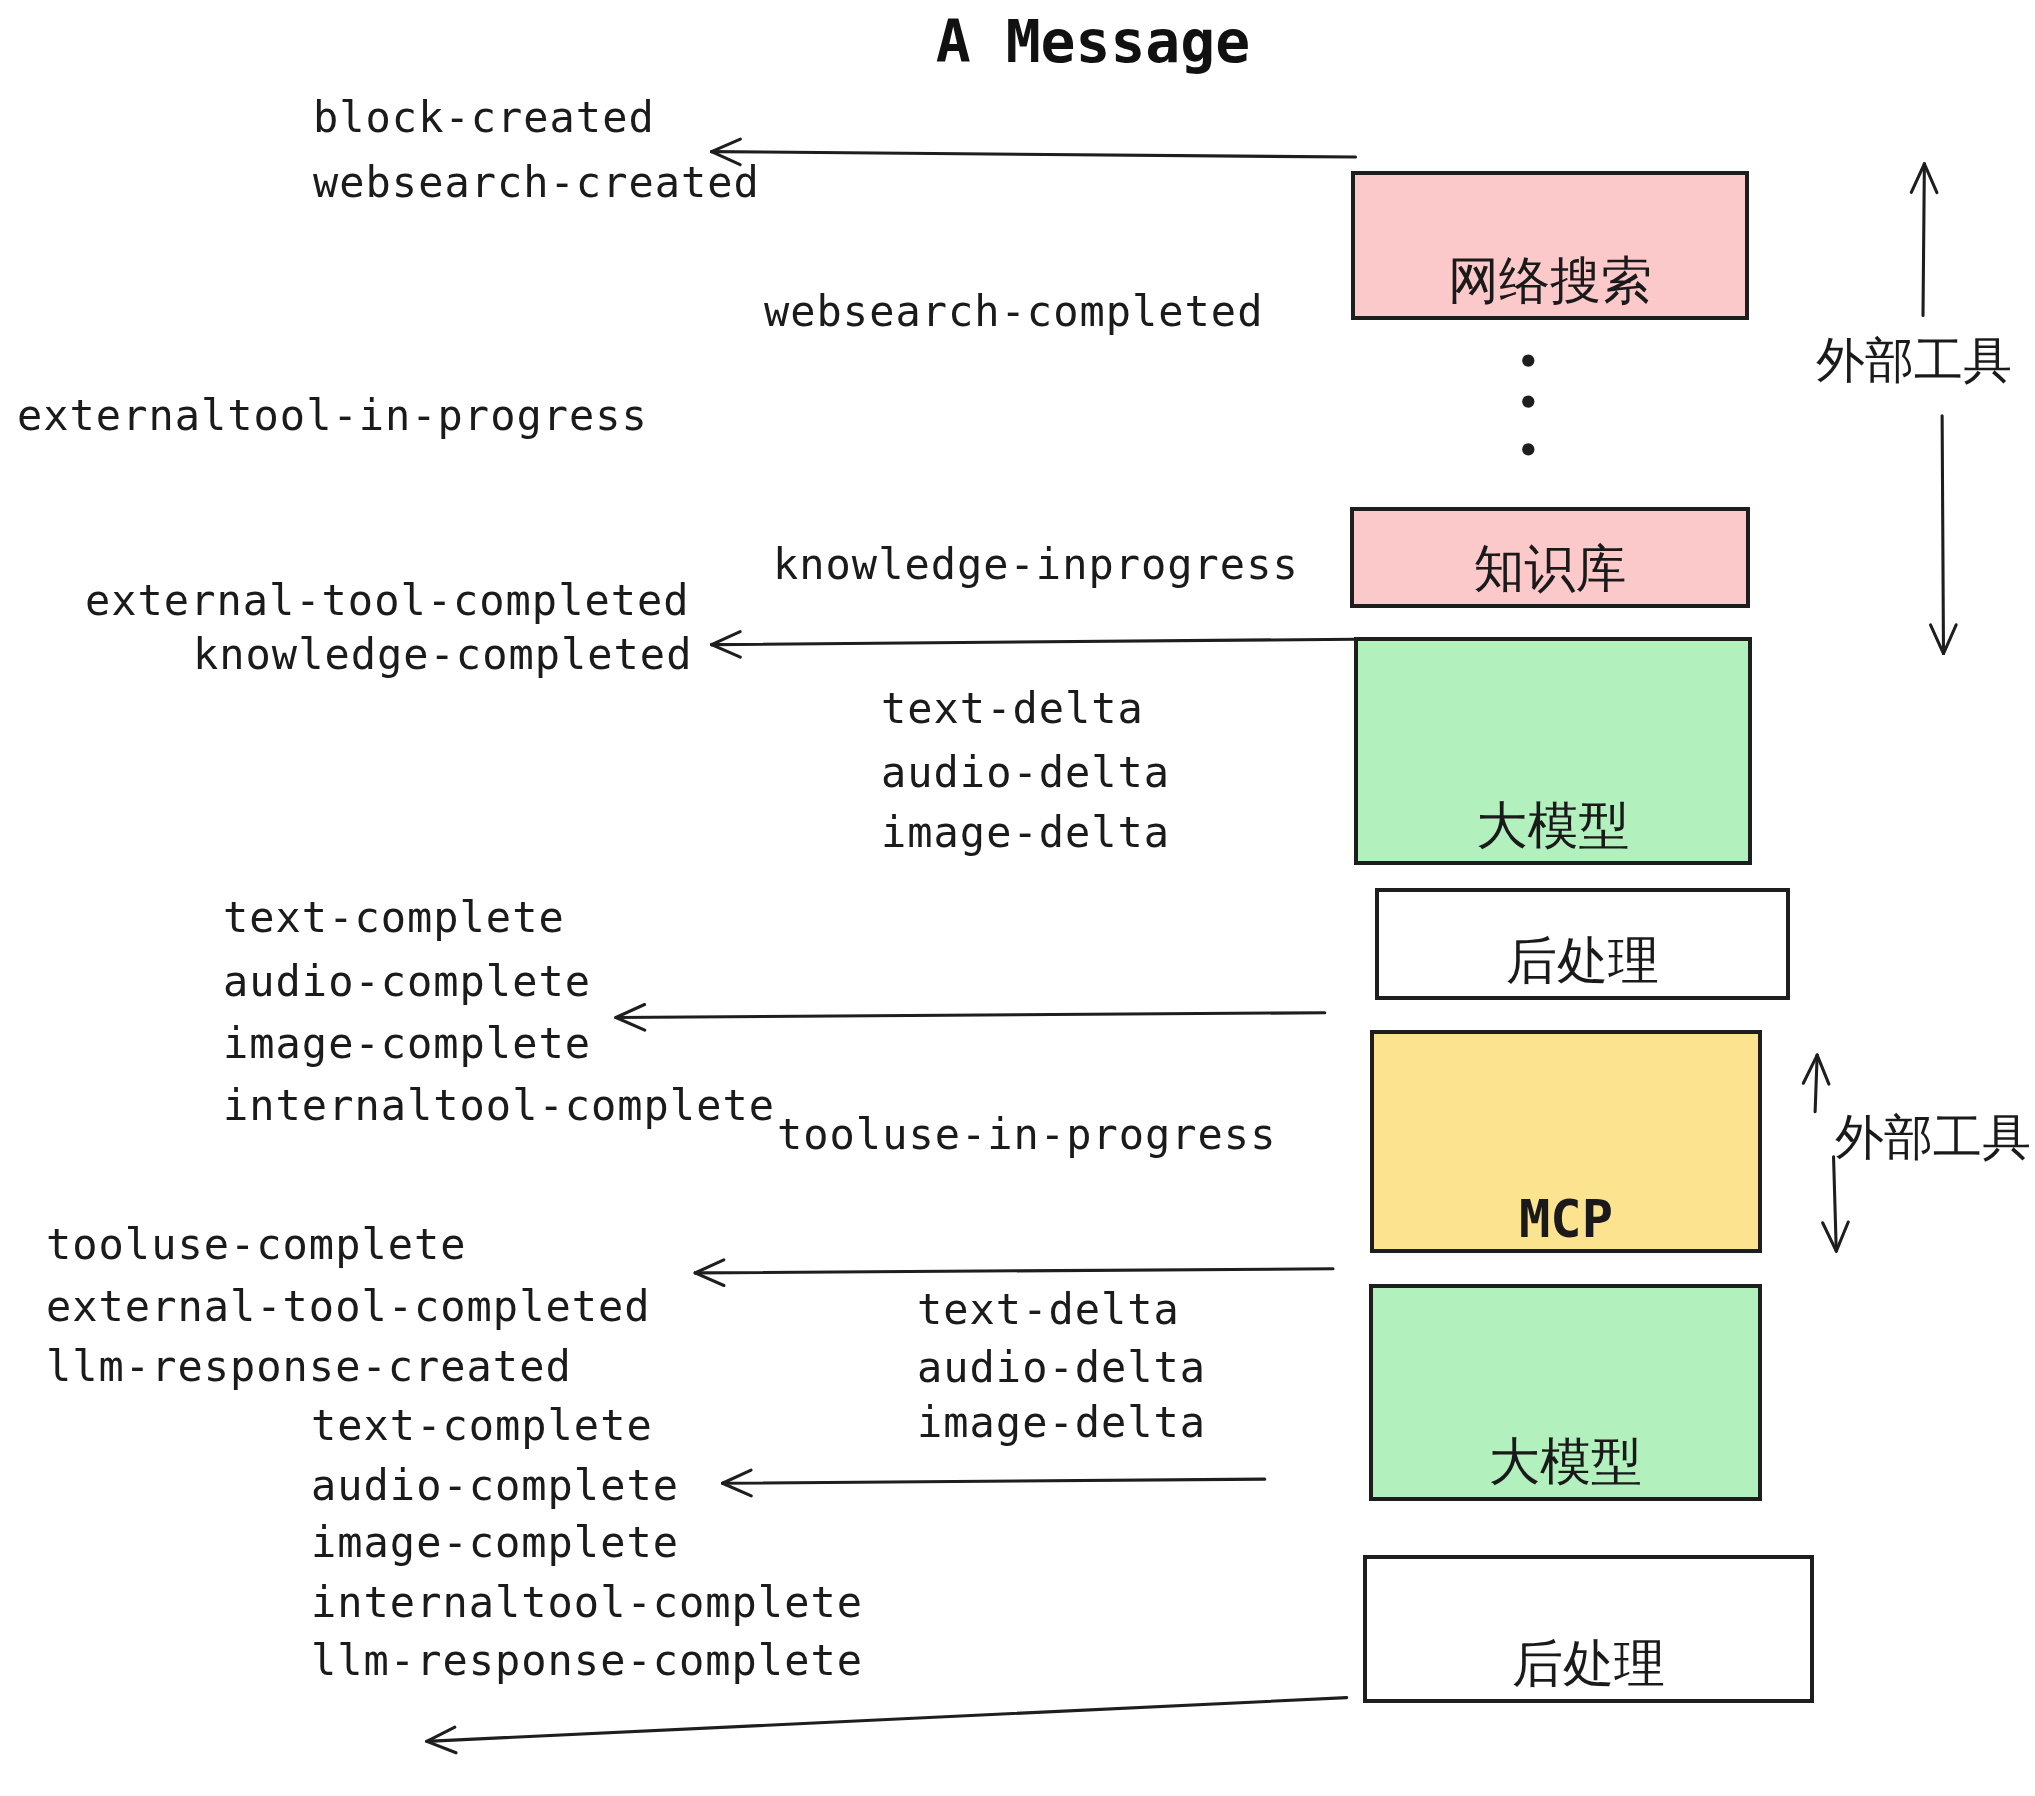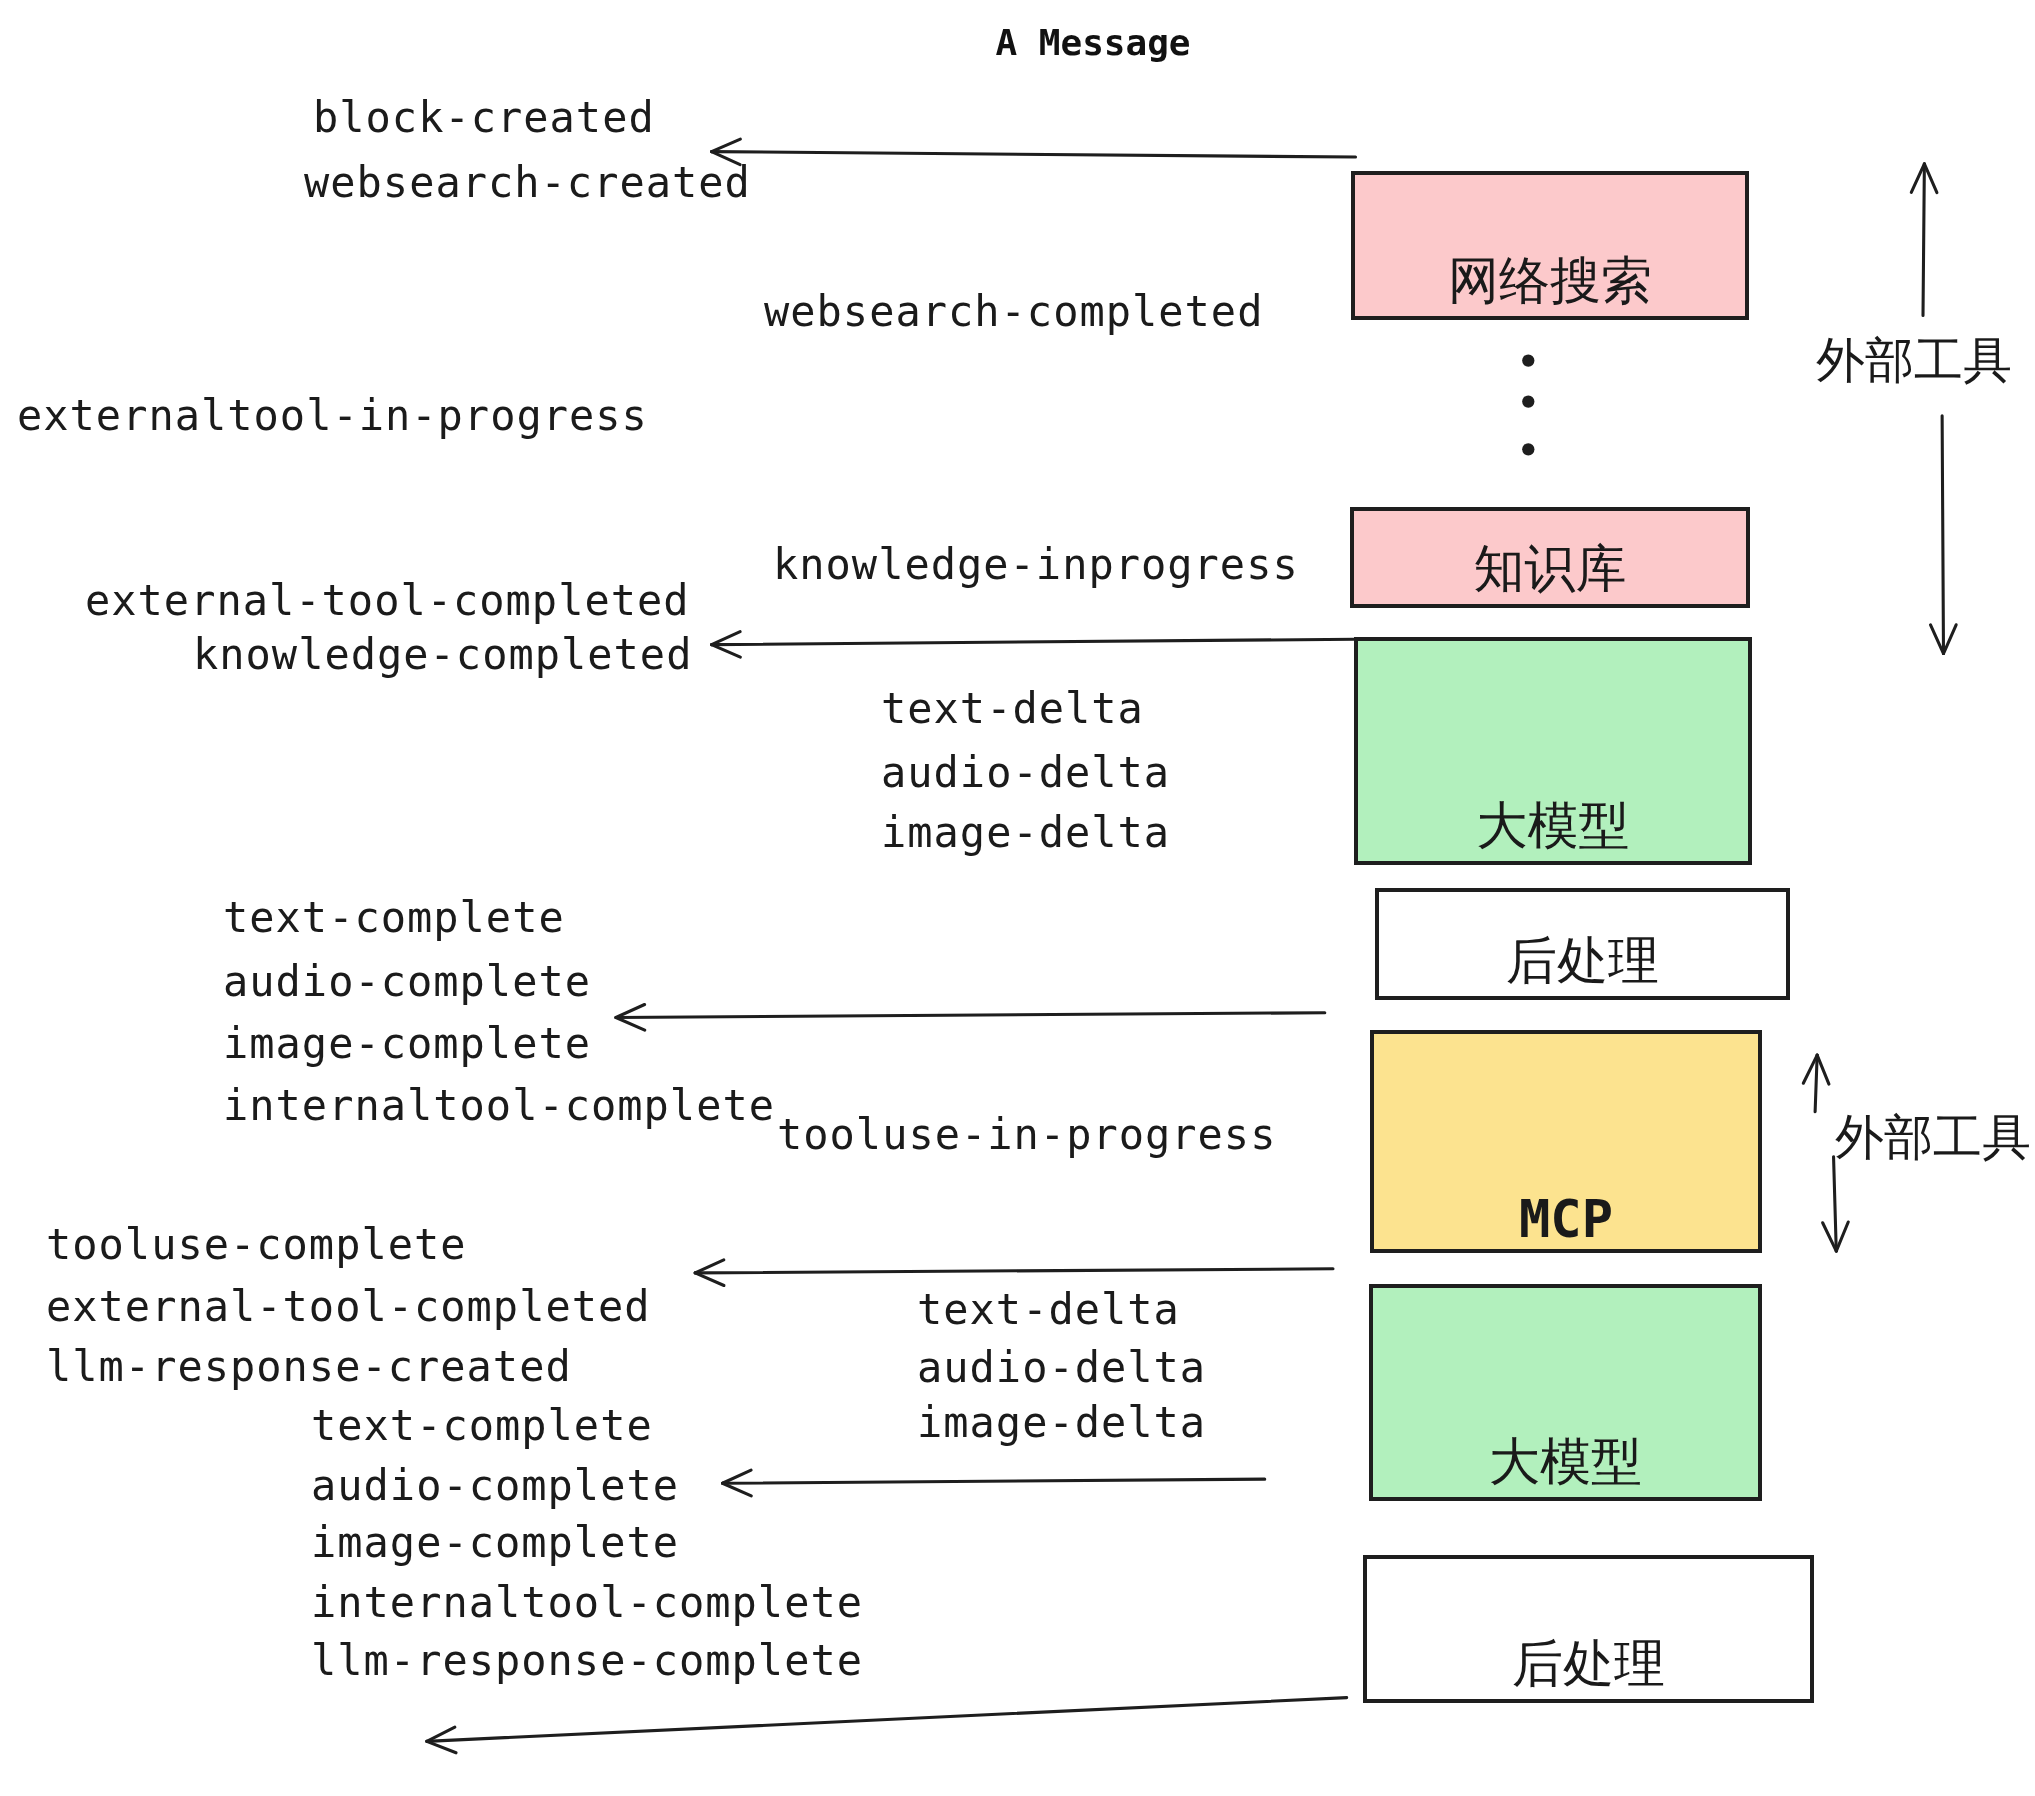--- a/index.html
+++ b/index.html
@@ -22,21 +22,21 @@
   #arrow-layer line{
     stroke:#1e1e1e; stroke-width:4.5; stroke-linecap:round; fill:none;
   }
   #arrow-layer circle{
     fill:#1e1e1e; stroke:none;
   }
   .title{
     position:absolute;
     transform:translate(-50%,-50%);
     font-family:"DejaVu Sans Mono", monospace;
-    font-size:36px; font-weight:600;
+    font-size:58px; font-weight:600;
     color:#111111; white-space:nowrap;
   }
   .ev{
     position:absolute;
     transform:translateY(-50%);
     font-family:"DejaVu Sans Mono", monospace;
     font-size:42px; letter-spacing:1px;
     color:#1b1b1b; white-space:nowrap;
   }
   .node{
@@ -152,21 +152,21 @@
   </div>
 
   <div class="node" style="left: 1363px; top: 1555px; width: 451px; height: 148px; background: rgb(255, 255, 255);">
     <span class="lbl">后处理</span>
   </div>
 
   <div class="side-label" style="left:1914px; top:361px">外部工具</div>
   <div class="side-label" style="left:1933px; top:1138px">外部工具</div>
 
   <div class="ev" style="left:313px;  top:117px">block-created</div>
-  <div class="ev" style="left:304px;  top:182px">websearch-created</div>
+  <div class="ev" style="left:313px;  top:182px">websearch-created</div>
   <div class="ev" style="left:764px; top:311px">websearch-completed</div>
   <div class="ev" style="left:17px;   top:415px">externaltool-in-progress</div>
   <div class="ev" style="left:773px; top:564px">knowledge-inprogress</div>
   <div class="ev" style="left:85px;  top:600px">external-tool-completed</div>
   <div class="ev" style="left:193px;  top:654px">knowledge-completed</div>
   <div class="ev" style="left:881px; top:708px">text-delta</div>
   <div class="ev" style="left:881px; top:772px">audio-delta</div>
   <div class="ev" style="left:881px; top:832px">image-delta</div>
   <div class="ev" style="left:223px;  top:917px">text-complete</div>
   <div class="ev" style="left:223px;  top:981px">audio-complete</div>

